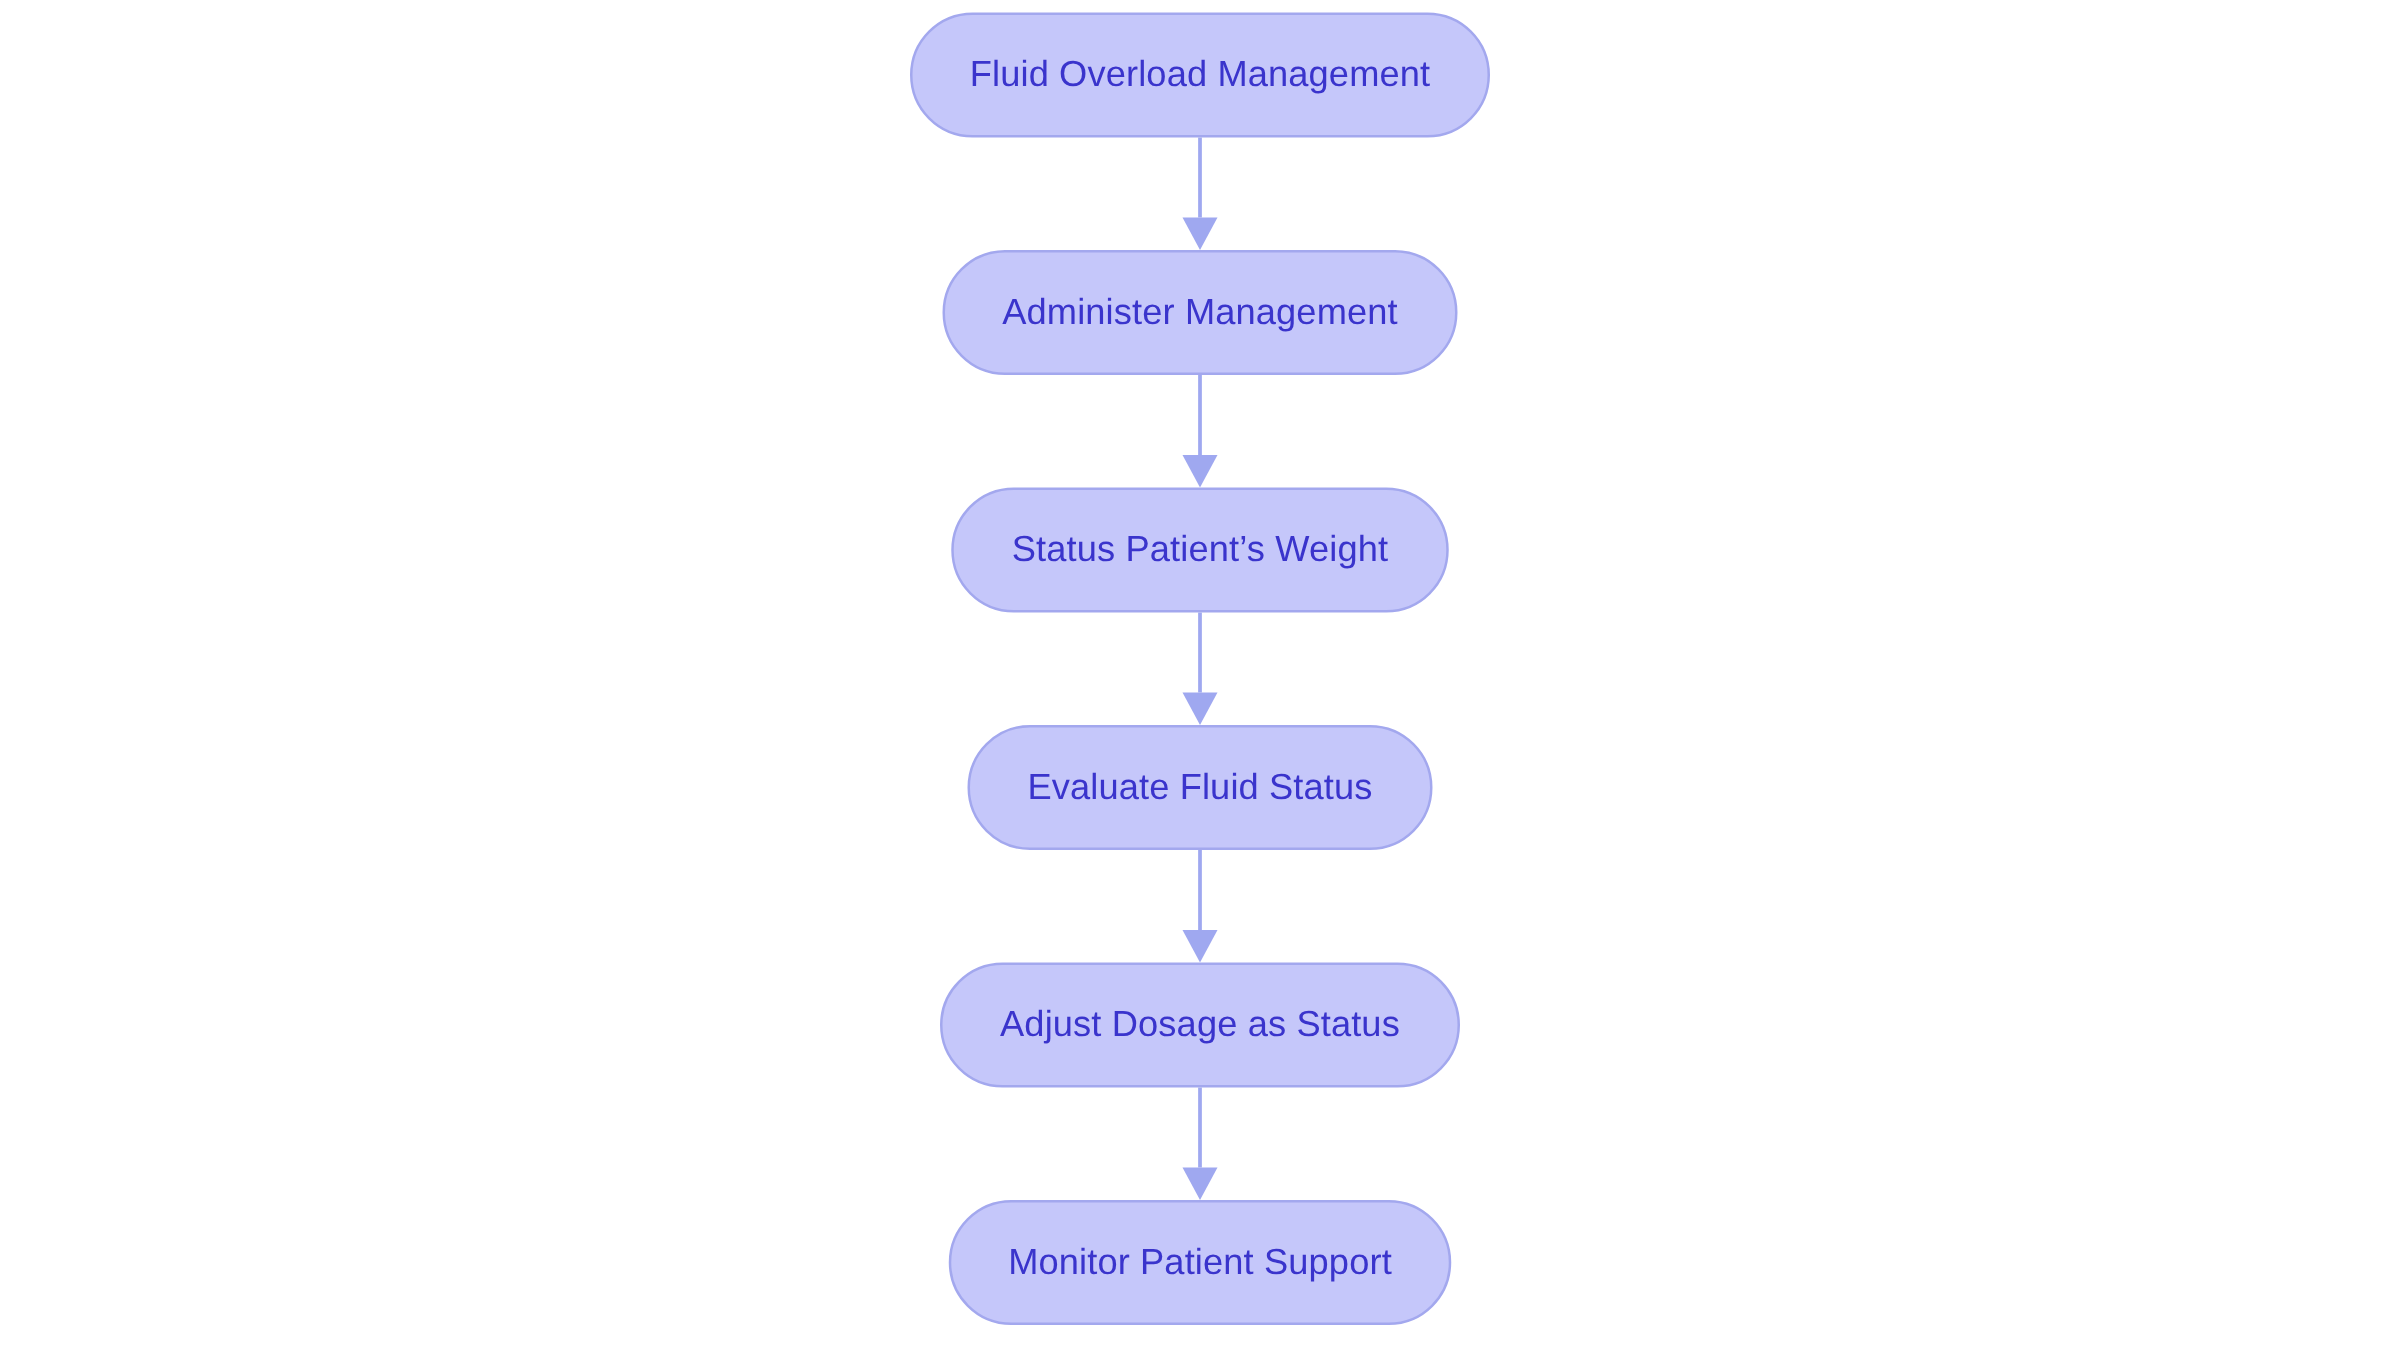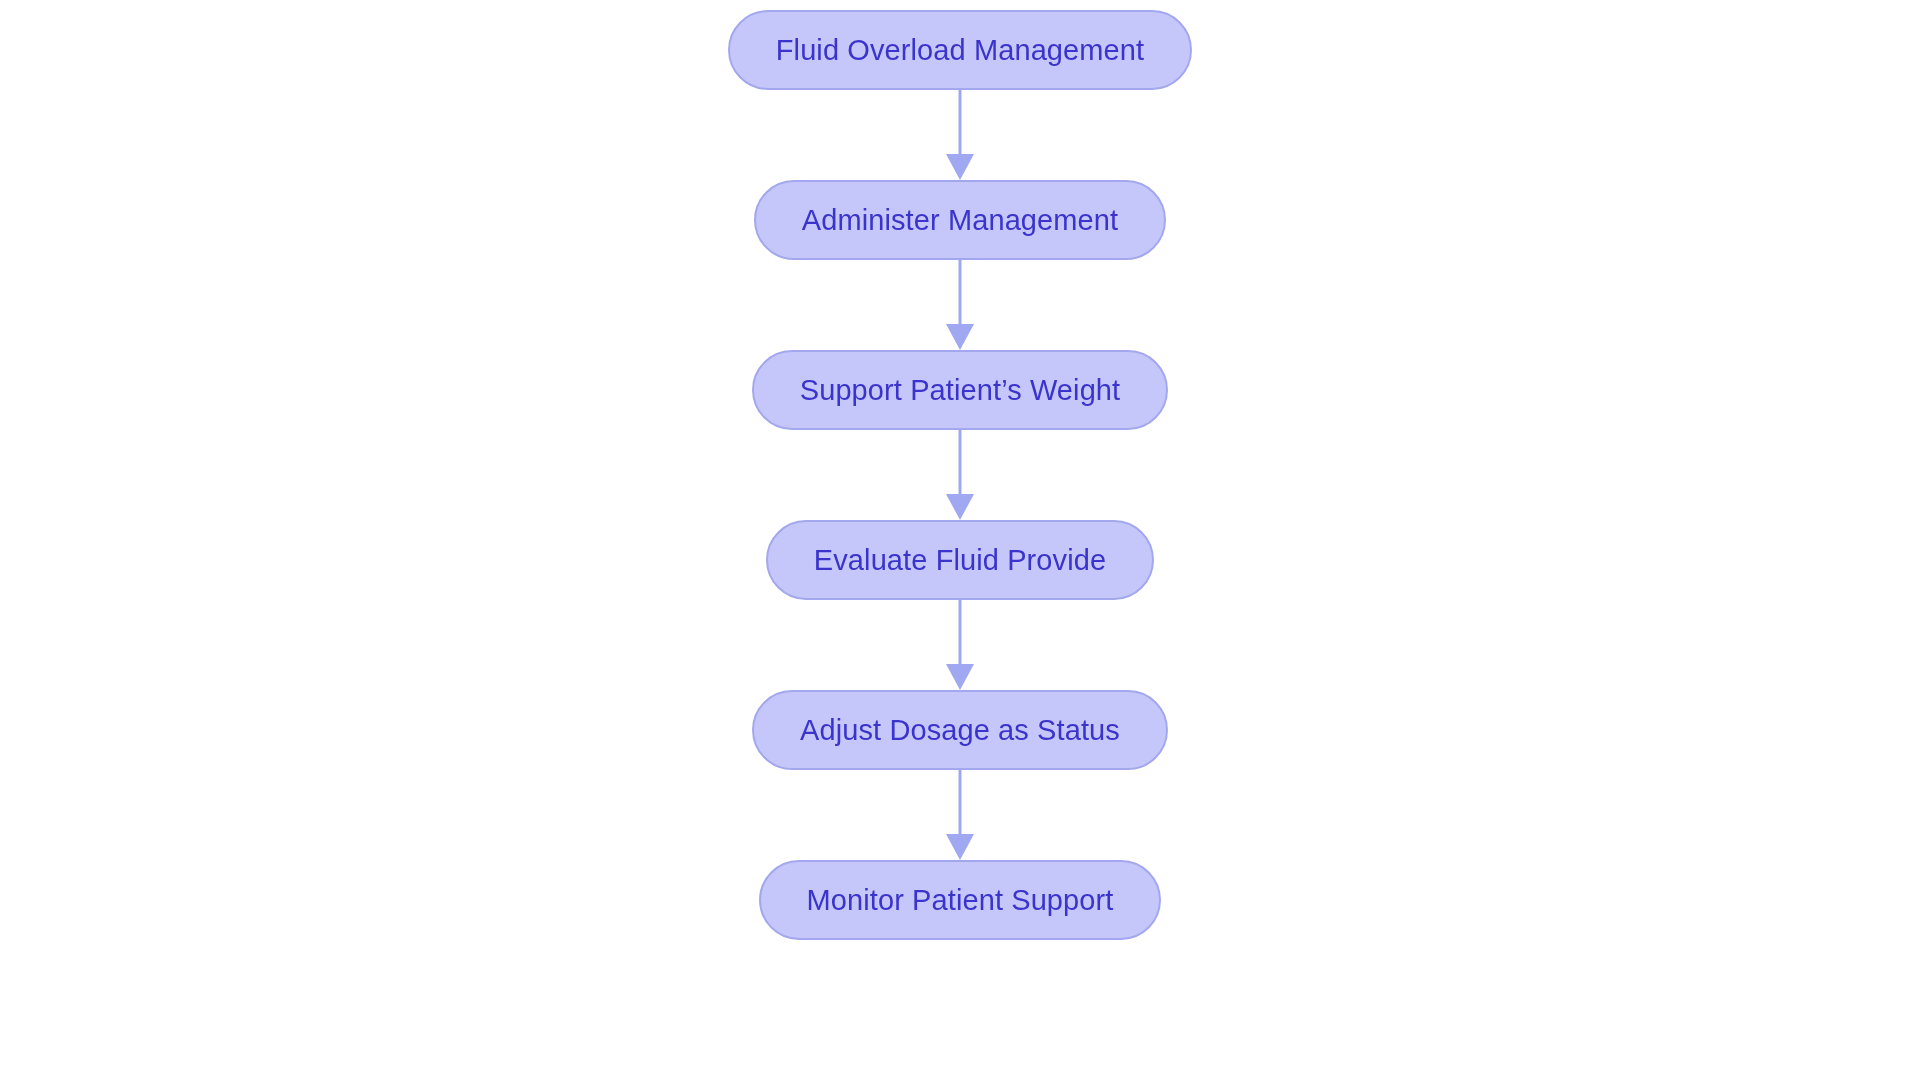--- a/index.html
+++ b/index.html
@@ -27,21 +27,21 @@
 
   .flow-chain {
     display: flex;
     flex-direction: column;
     align-items: center;
     margin-top: 10px;
   }
 
   .flow-node {
     box-sizing: border-box;
-    height: 80px;
+    height: 100px;
     border-radius: 50px;
     background: #c5c7fa;
     border: 2px solid #a3a8ee;
     display: flex;
     align-items: center;
     justify-content: center;
     padding: 0 46px;
     white-space: nowrap;
   }
 
@@ -87,30 +87,30 @@
     <div class="flow-node">
       <span class="flow-node-label">Administer Management</span>
     </div>
 
     <svg class="flow-connector" viewBox="0 0 30 90">
       <line class="connector-line" x1="15" y1="0" x2="15" y2="64"></line>
       <polygon class="connector-head" points="1,64 29,64 15,90"></polygon>
     </svg>
 
     <div class="flow-node">
-      <span class="flow-node-label">Support Patient’s Weight</span>
+      <span class="flow-node-label">Status Patient’s Weight</span>
     </div>
 
     <svg class="flow-connector" viewBox="0 0 30 90">
       <line class="connector-line" x1="15" y1="0" x2="15" y2="64"></line>
       <polygon class="connector-head" points="1,64 29,64 15,90"></polygon>
     </svg>
 
     <div class="flow-node">
-      <span class="flow-node-label">Evaluate Fluid Provide</span>
+      <span class="flow-node-label">Evaluate Fluid Status</span>
     </div>
 
     <svg class="flow-connector" viewBox="0 0 30 90">
       <line class="connector-line" x1="15" y1="0" x2="15" y2="64"></line>
       <polygon class="connector-head" points="1,64 29,64 15,90"></polygon>
     </svg>
 
     <div class="flow-node">
       <span class="flow-node-label">Adjust Dosage as Status</span>
     </div>

